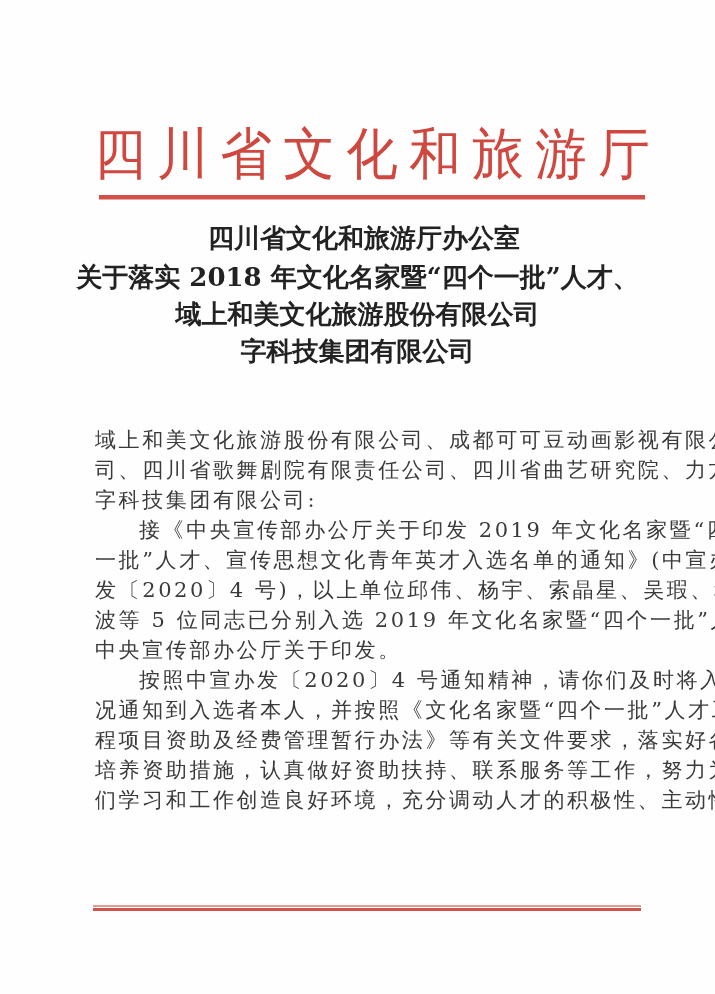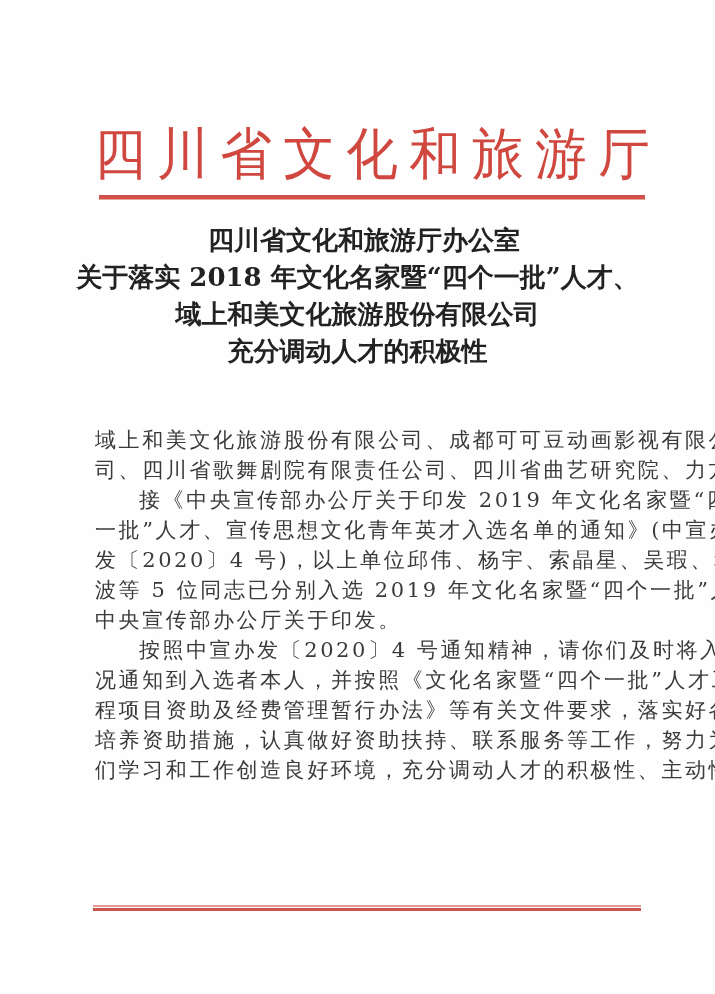--- a/index.html
+++ b/index.html
@@ -58,21 +58,21 @@
     .title-line {
       font-family: "DejaVu Serif", "Liberation Serif", serif;
       font-weight: bold;
       font-size: 26px;
       line-height: 37px;
       height: 37px;
       color: #222222;
       white-space: nowrap;
       letter-spacing: 0px;
     }
-    .title-line.l1 { padding-left: 13px; }
+    .title-line.l1 { padding-left: 13px; font-family: Liberation Mono, monospace; }
     .body-text {
       position: absolute;
       left: 95px;
       top: 425px;
       width: 540px;
     }
     .body-line {
       font-family: "DejaVu Serif", "Liberation Serif", serif;
       font-size: 21px;
       line-height: 30px;
@@ -120,26 +120,27 @@
     <span>游</span>
     <span>厅</span>
   </div>
 
   <div class="rule-top"></div>
 
   <div class="title-block">
     <div class="title-line l1">四川省文化和旅游厅办公室</div>
     <div class="title-line">关于落实 2018 年文化名家暨“四个一批”人才、</div>
     <div class="title-line">域上和美文化旅游股份有限公司</div>
-    <div class="title-line">充分调动人才的积极性</div>
+    <div class="title-line">字科技集团有限公司</div>
   </div>
 
   <div class="body-text">
     <div class="body-line">域上和美文化旅游股份有限公司、成都可可豆动画影视有限公</div>
     <div class="body-line">司、四川省歌舞剧院有限责任公司、四川省曲艺研究院、力方数</div>
+    <div class="body-line">字科技集团有限公司:</div>
     <div class="body-line indent">接《中央宣传部办公厅关于印发 2019 年文化名家暨“四个</div>
     <div class="body-line">一批”人才、宣传思想文化青年英才入选名单的通知》(中宣办</div>
     <div class="body-line">发〔2020〕4 号)，以上单位邱伟、杨宇、索晶星、吴瑕、程小</div>
     <div class="body-line">波等 5 位同志已分别入选 2019 年文化名家暨“四个一批”人才</div>
     <div class="body-line">中央宣传部办公厅关于印发。</div>
     <div class="body-line indent">按照中宣办发〔2020〕4 号通知精神，请你们及时将入选情</div>
     <div class="body-line">况通知到入选者本人，并按照《文化名家暨“四个一批”人才工</div>
     <div class="body-line">程项目资助及经费管理暂行办法》等有关文件要求，落实好各项</div>
     <div class="body-line">培养资助措施，认真做好资助扶持、联系服务等工作，努力为他</div>
     <div class="body-line">们学习和工作创造良好环境，充分调动人才的积极性、主动性和</div>

